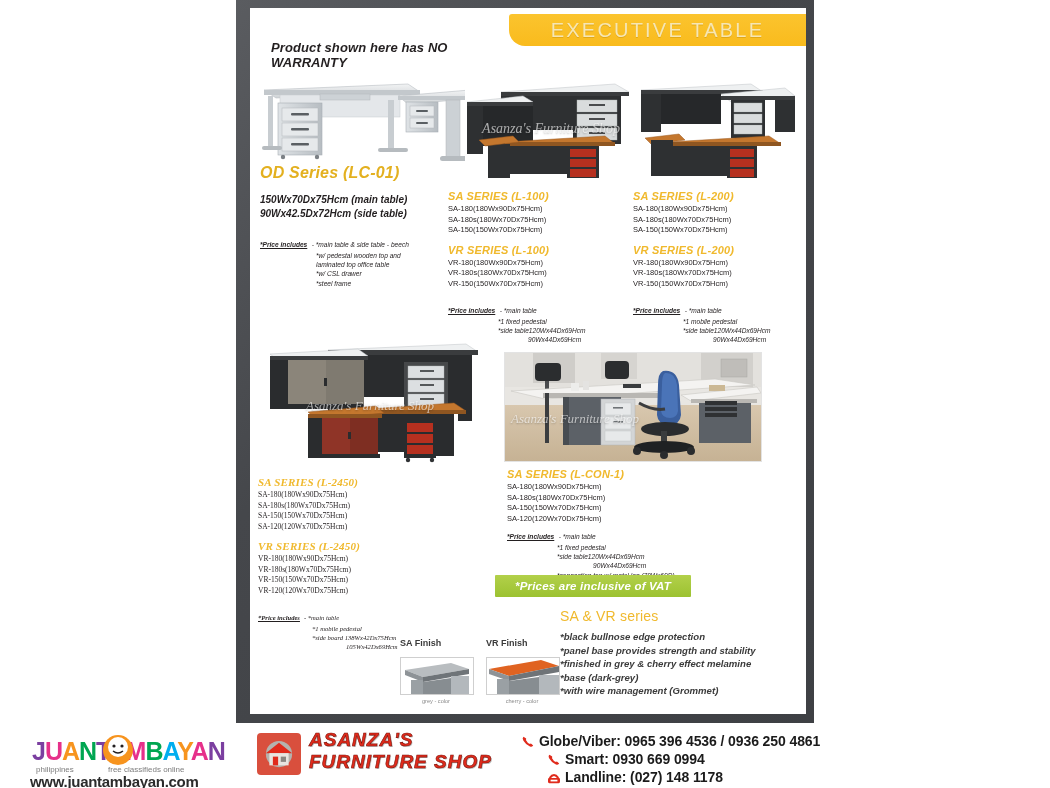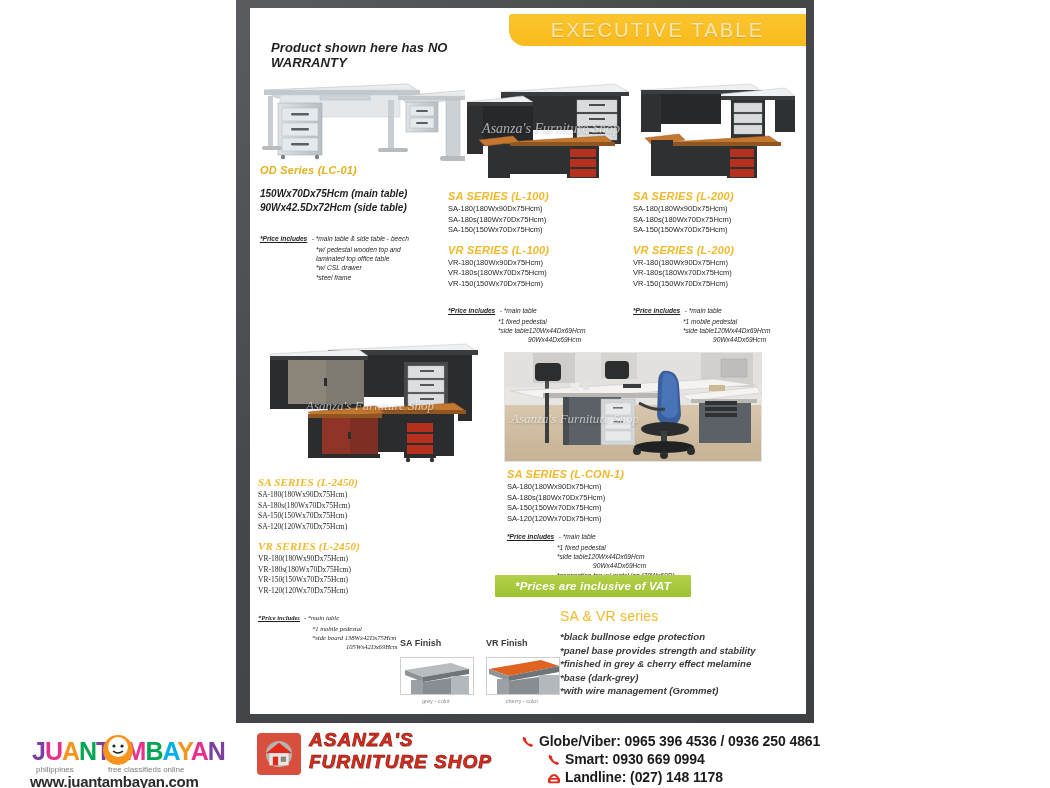--- a/index.html
+++ b/index.html
@@ -43,21 +43,21 @@
     display:flex;align-items:center;justify-content:center;
     font-family:"Liberation Serif",serif;font-style:italic;
     color:rgba(255,255,255,.62);pointer-events:none;
     text-shadow:0 1px 2px rgba(0,0,0,.25);white-space:nowrap;
   }
   
   .series-title{
     font-style:italic;font-weight:bold;font-size:11px;color:#f0b92d;
     letter-spacing:.2px;white-space:nowrap;
   }
-  .series-title.od{color:#e3b01f;font-size:11px;}
+  .series-title.od{color:#e3b01f;font-size:16px;}
   .dim-line{
     font-size:7.5px;color:#231f20;line-height:10.5px;white-space:nowrap;
   }
   .od-dim{font-style:italic;font-weight:bold;font-size:10px;color:#231f20;line-height:14px;white-space:nowrap;}
   .pi-head{
     font-style:italic;font-size:6.6px;color:#231f20;text-decoration:underline;
     font-weight:bold;display:inline-block;
   }
   .pi-line{font-style:italic;font-size:6.6px;color:#231f20;line-height:9.2px;white-space:nowrap;}
   .block{position:absolute;}

